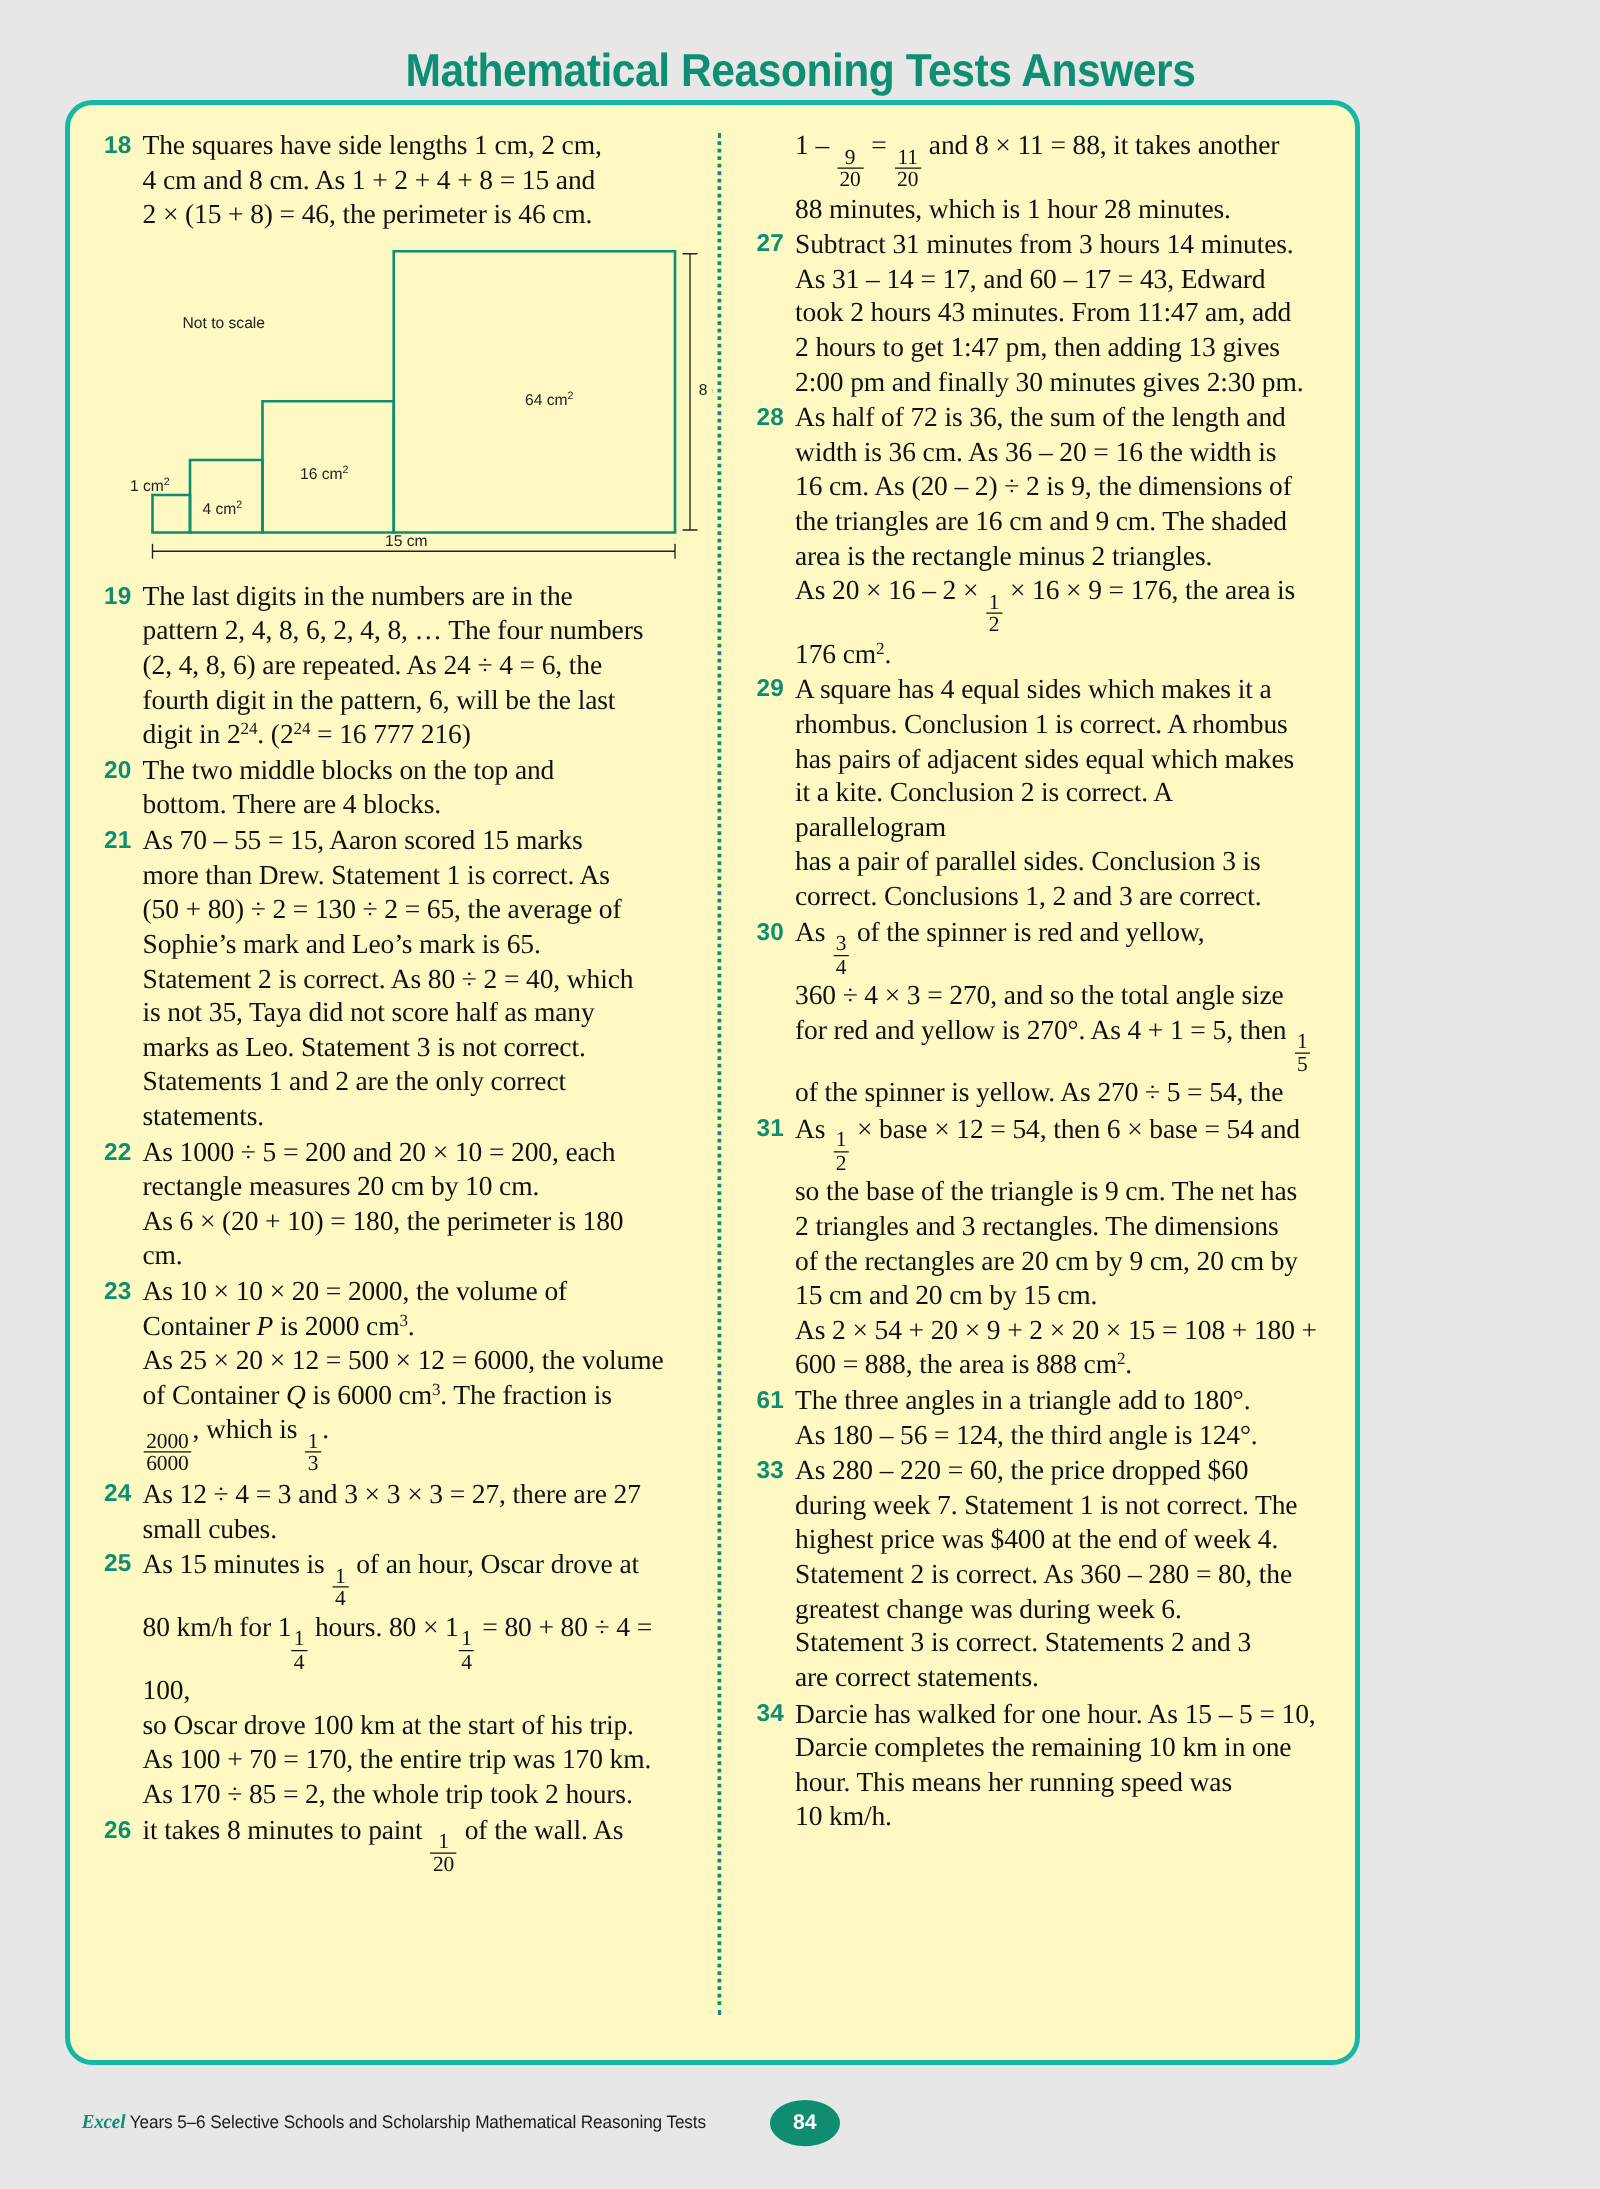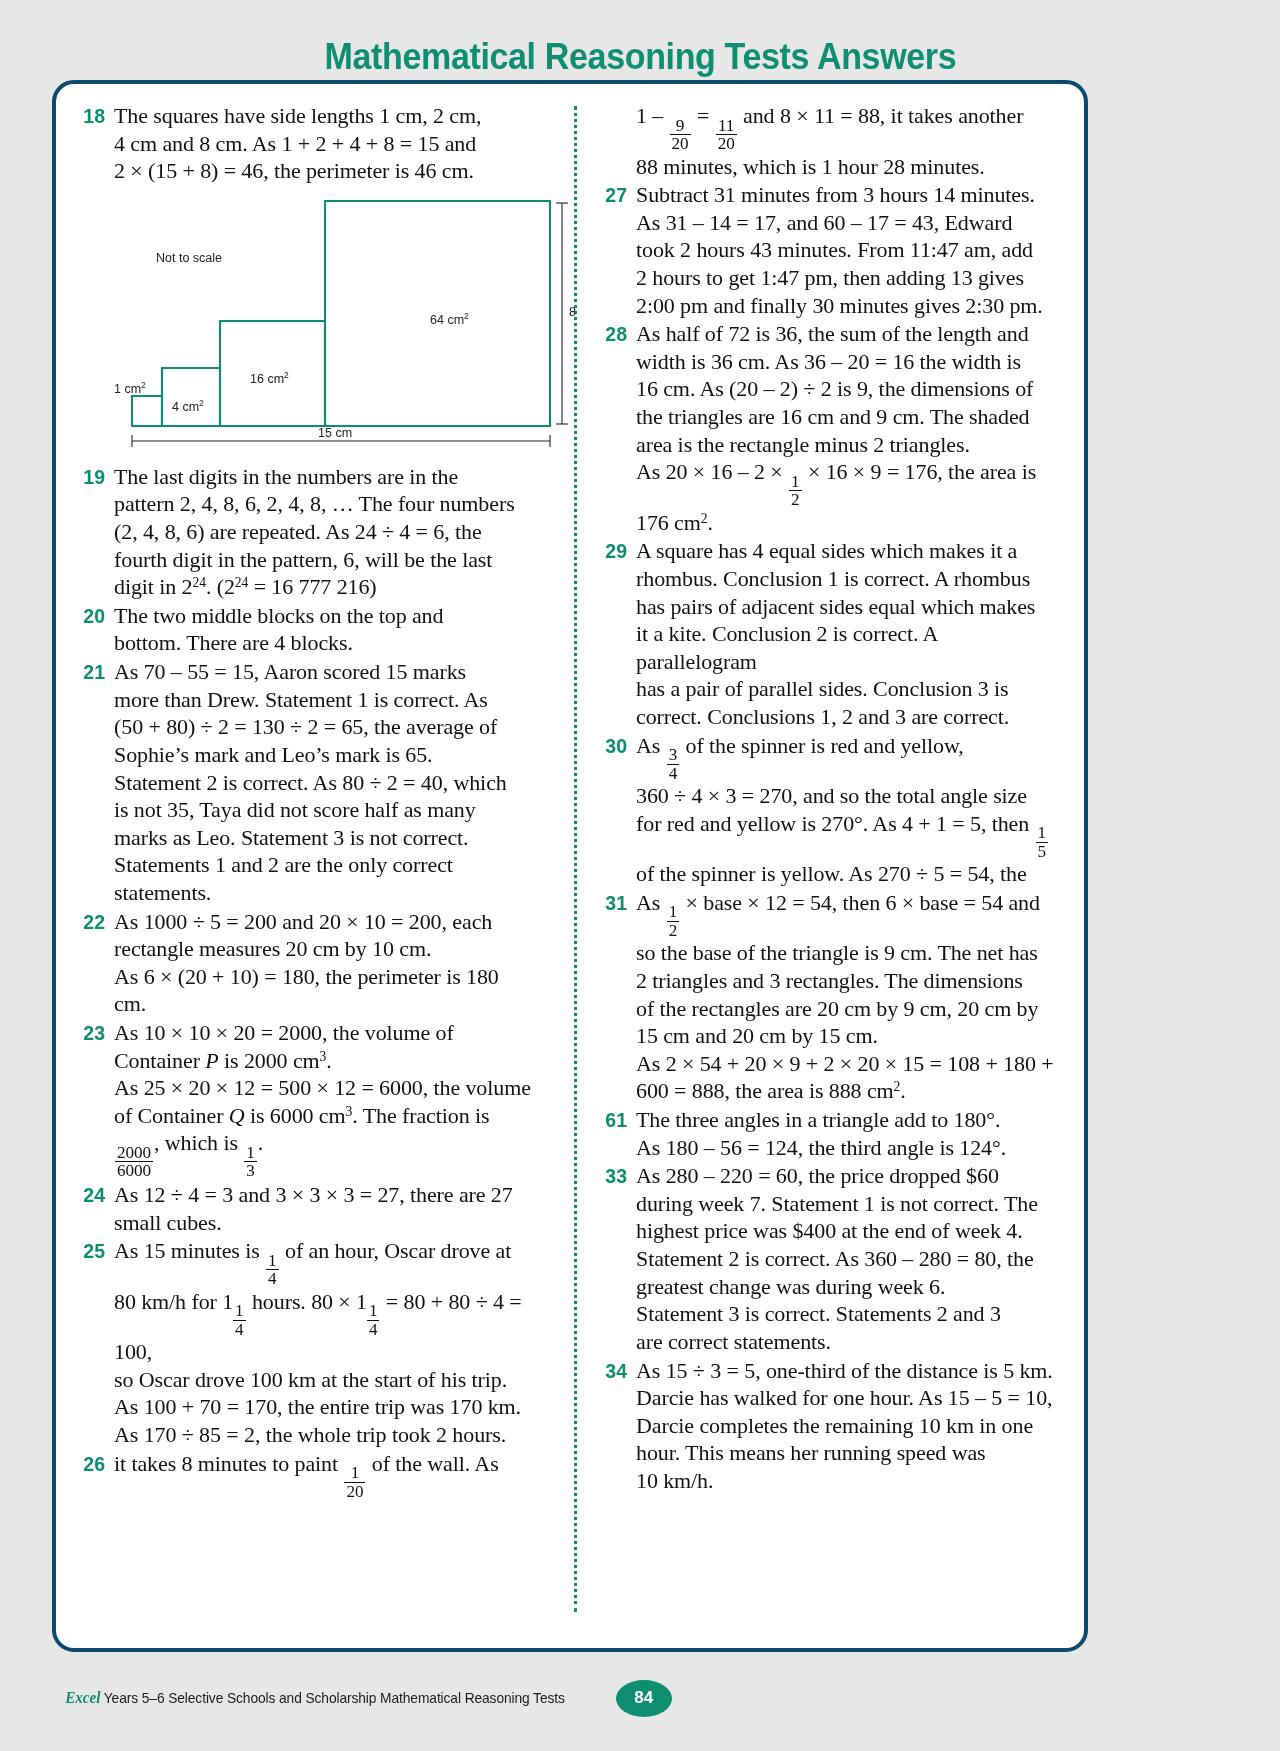--- a/index.html
+++ b/index.html
@@ -36,22 +36,22 @@
     white-space: nowrap;
   }
 
   
   .content-card {
     position: absolute;
     left: 52px;
     top: 80px;
     width: 1036px;
     height: 1572px;
-    background: #ffffff;
-    border: 4px solid #0c4a6e;
+    background: #fef9c3;
+    border: 4px solid #14b8a6;
     border-radius: 22px;
     box-sizing: border-box;
   }
 
   .columns {
     position: absolute;
     left: 0; top: 0;
     width: 100%;
     height: 100%;
     display: flex;
@@ -120,21 +120,21 @@
     border-top: 1.4px solid #111;
   }
   
   .mixed { margin-left: 0px; }
 
   sup { font-size: 0.62em; vertical-align: 0.52em; line-height: 0; }
   .ital { font-style: italic; }
 
   
   .figure-wrap {
-    margin: 6px 0 10px 32px;
+    margin: 6px 0 10px 22px;
     position: relative;
     width: 470px;
     height: 262px;
     text-align: center;
   }
   .fig-svg { display: block; }
   .fig-label {
     font-family: "Liberation Sans", sans-serif;
     font-size: 12.5px;
     fill: #222;
@@ -449,21 +449,20 @@
           <p>Statement 2 is correct. As 360 – 280 = 80, the</p>
           <p>greatest change was during week 6.</p>
           <p>Statement 3 is correct.  Statements 2 and 3</p>
           <p>are correct statements.</p>
         </div>
       </div>
 
       <div class="item">
         <div class="item-num">34</div>
         <div class="item-body">
-          <p>As 15 ÷ 3 = 5, one-third of the distance is 5 km.</p>
           <p>Darcie has walked for one hour. As 15 – 5 = 10,</p>
           <p>Darcie completes the remaining 10 km in one</p>
           <p>hour. This means her running speed was</p>
           <p>10 km/h.</p>
         </div>
       </div>
 
     </div>
   </div>
 </div>

